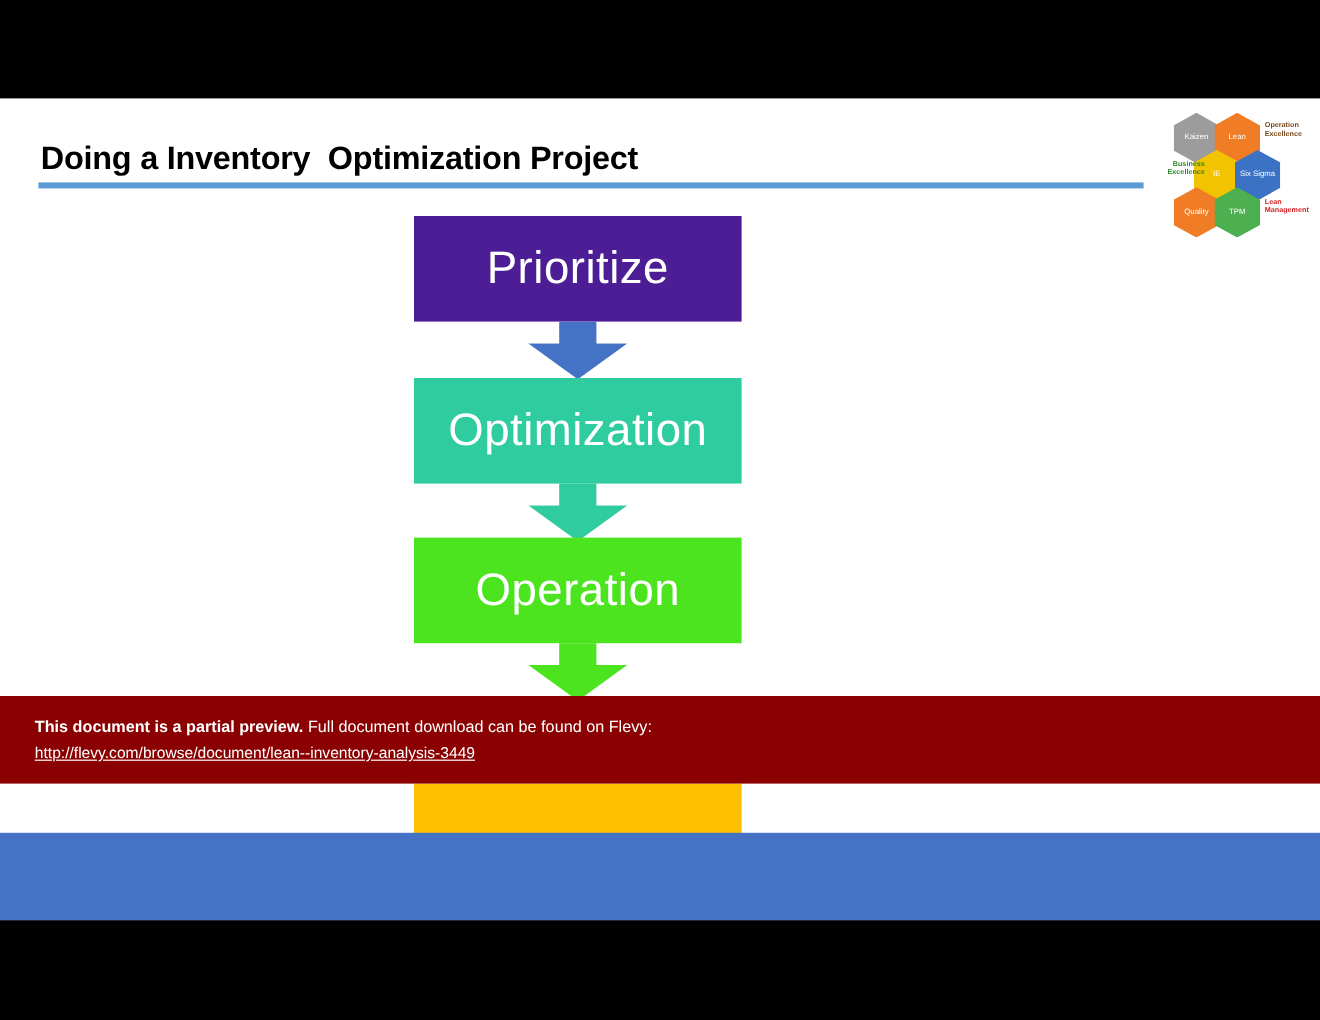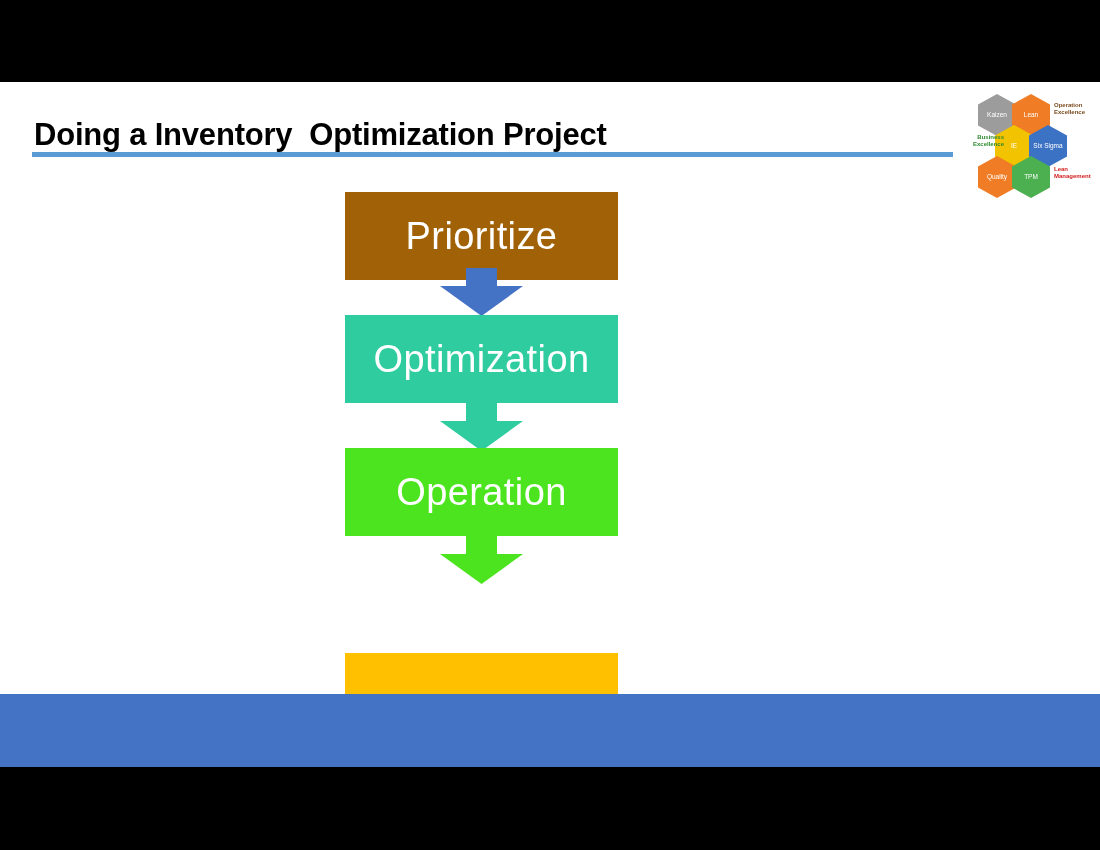--- a/index.html
+++ b/index.html
@@ -19,21 +19,21 @@
   
   #slide {
     position:absolute; left:0; top:82px;
     width:1100px; height:685px;
     background:#FFFFFF;
   }
 
   
   #title {
     position:absolute; left:34px; top:35px;
-    font-size:31px; font-weight:bold; color:#000000;
+    font-size:27px; font-weight:bold; color:#000000;
     letter-spacing:-0.2px; white-space:pre;
   }
   #title-rule {
     position:absolute; left:32px; top:70px;
     width:921px; height:5px; background:#5B9BD5;
   }
 
   
   #logo { position:absolute; left:962px; top:10px; width:128px; height:118px; }
   .hex {
@@ -56,21 +56,21 @@
   #lbl-bizex  { left:0px;   top:42px;  color:#2E8B2E; width:42px; text-align:right; }
   #lbl-leanmg { left:92px;  top:74px;  color:#D32020; }
 
   
   #flow { position:absolute; left:345px; top:98px; width:273px; }
   .step-box {
     position:absolute; left:0; width:273px; height:88px;
     display:flex; align-items:center; justify-content:center;
     color:#FFFFFF; font-size:38px; font-weight:normal; letter-spacing:0.4px;
   }
-  #box-prioritize   { top:0px;   background:#a16207;margin-top:12px; }
+  #box-prioritize   { top:0px;   background:#4c1d95; }
   #box-characterize { top:135px; background:#2ECC9E; }
   #box-optimize     { top:268px; background:#4CE41E; }
   #box-final        { top:473px; background:#FFC000; height:88px; }
 
   .arrow { position:absolute; left:95px; width:83px; height:48px; }
   .arrow > .stem {
     position:absolute; left:26px; top:0; width:31px; height:22px;
   }
   .arrow > .head {
     position:absolute; left:0; top:18px; width:83px; height:30px;
@@ -171,20 +171,26 @@
         <div class="stem"></div>
         <div class="head"></div>
       </div>
 
       <div class="step-box" id="box-final">
         <span></span>
       </div>
 
     </div>
 
+    <div id="banner">
+      <div id="banner-line1">
+        <span id="banner-strong">This document is a partial preview.</span><span> Full document download can be found on Flevy:</span>
+      </div>
+      <a id="banner-url" href="#">http://flevy.com/browse/document/lean--inventory-analysis-3449</a>
+    </div>
 
     <div id="footer-bar"></div>
 
   </div>
 
   <div class="band" id="band-bottom"></div>
 
 </div>
 
 </body></html>

